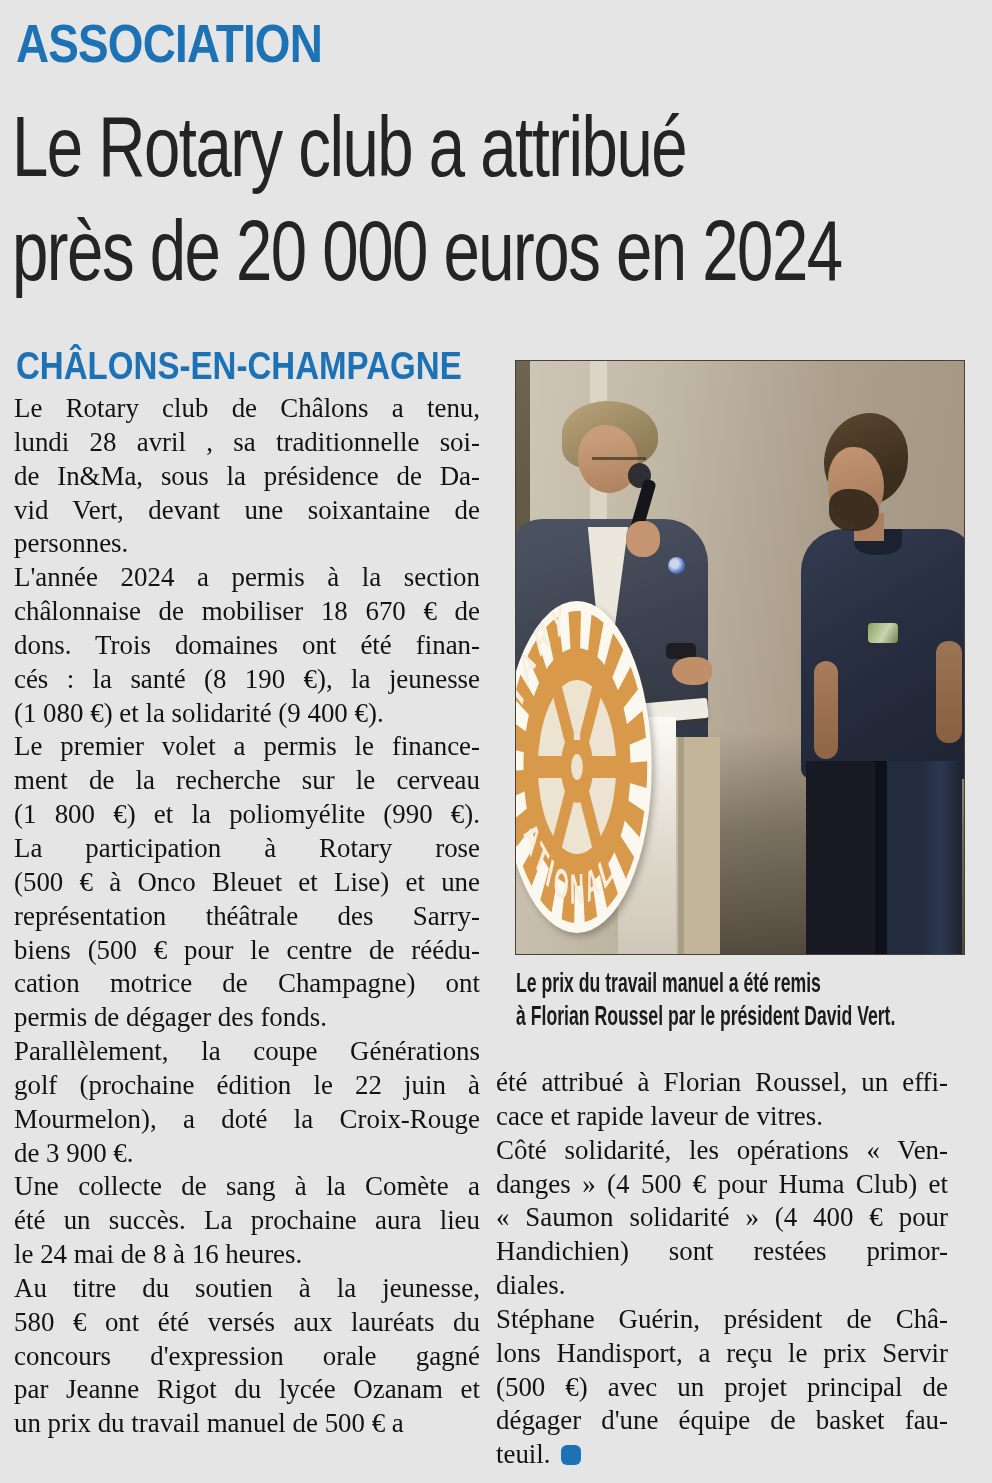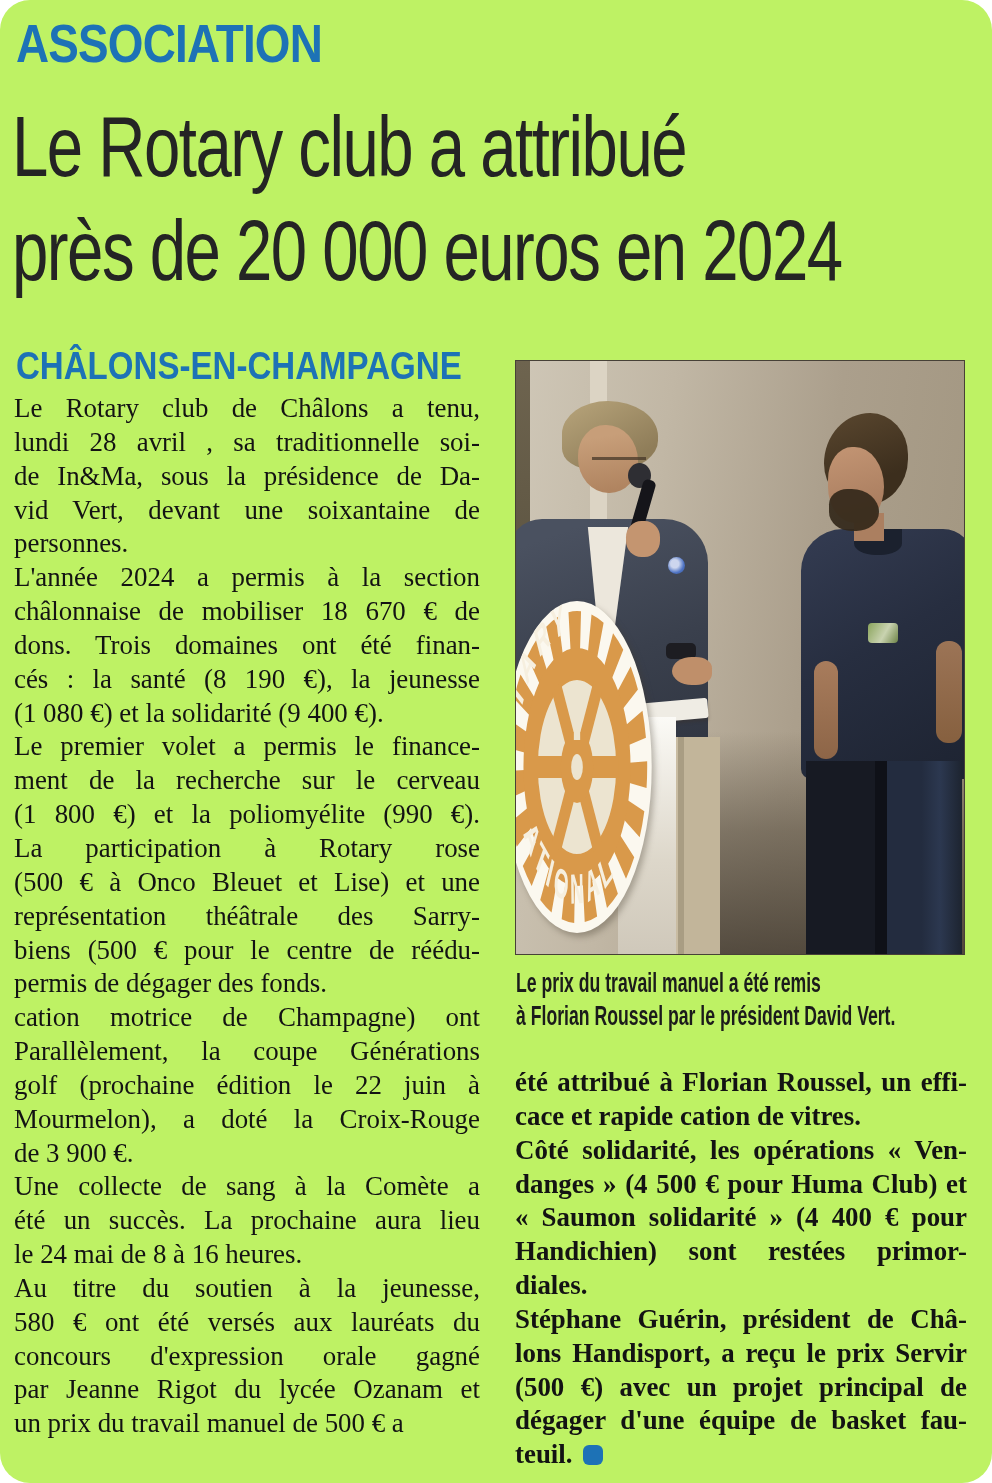--- a/index.html
+++ b/index.html
@@ -1,35 +1,35 @@
 <!DOCTYPE html>
 <html lang="fr" style="--accent: #1d72b6;"><head>
 <meta charset="utf-8">
 <style>
   :root{ --accent:#1d72b6; }
   html,body{margin:0;padding:0;background:#ffffff;}
-  .page{position:relative;width:992px;height:1483px;background:#bef264;overflow:hidden;
-        font-family:"Liberation Serif",serif;border-radius:30px;}
+  .page{position:relative;width:992px;height:1483px;background:#e5e5e5;overflow:hidden;
+        font-family:"Liberation Serif",serif;}
 
   
   .kicker{position:absolute;left:16px;top:16px;font-family:"Liberation Sans",sans-serif;
           font-weight:bold;font-size:54px;line-height:1;color:var(--accent);
           transform:scaleX(.85);transform-origin:0 0;letter-spacing:-1px;white-space:nowrap;}
   .headline{position:absolute;left:12px;top:94px;}
   .headline-line{font-family:"Liberation Sans",sans-serif;font-weight:400;font-size:86px;
           line-height:104px;color:#242424;transform:scaleX(.76);transform-origin:0 50%;
           white-space:nowrap;letter-spacing:-2px;}
   .subhead{position:absolute;left:16px;top:347px;font-family:"Liberation Sans",sans-serif;
           font-weight:bold;font-size:38px;line-height:1;color:var(--accent);
           transform:scaleX(.87);transform-origin:0 0;white-space:nowrap;}
 
   
   .column{position:absolute;font-size:26.9px;line-height:33.85px;color:#131313;margin-top:8px;}
   .col-left{left:14px;top:384px;width:466px;}
-  .col-right{left:515px;top:1058px;width:452px;font-weight:bold;}
+  .col-right{left:496px;top:1058px;width:452px;}
   .line{text-align:justify;text-align-last:justify;}
   .line.para-end{text-align-last:left;}
   .endmark{display:inline-block;width:20px;height:20px;border-radius:6px;
            background:var(--accent);margin-left:10px;vertical-align:-2px;}
 
   
   .caption{position:absolute;left:516px;top:966px;}
   .caption-line{font-family:"Liberation Sans",sans-serif;font-weight:bold;font-size:28px;
           line-height:33px;color:#1b1b1b;transform:scaleX(.63);transform-origin:0 0;
           white-space:nowrap;letter-spacing:0;}
@@ -121,22 +121,22 @@
       <div class="line">dons. Trois domaines ont été finan-</div>
       <div class="line">cés : la santé (8 190 €), la jeunesse</div>
       <div class="line para-end">(1 080 €) et la solidarité (9 400 €).</div>
       <div class="line">Le premier volet a permis le finance-</div>
       <div class="line">ment de la recherche sur le cerveau</div>
       <div class="line">(1 800 €) et la poliomyélite (990 €).</div>
       <div class="line">La participation à Rotary rose</div>
       <div class="line">(500 € à Onco Bleuet et Lise) et une</div>
       <div class="line">représentation théâtrale des Sarry-</div>
       <div class="line">biens (500 € pour le centre de réédu-</div>
+      <div class="line">cation motrice de Champagne) ont</div>
       <div class="line para-end">permis de dégager des fonds.</div>
-      <div class="line">cation motrice de Champagne) ont</div>
       <div class="line">Parallèlement, la coupe Générations</div>
       <div class="line">golf (prochaine édition le 22 juin à</div>
       <div class="line">Mourmelon), a doté la Croix-Rouge</div>
       <div class="line para-end">de 3 900 €.</div>
       <div class="line">Une collecte de sang à la Comète a</div>
       <div class="line">été un succès. La prochaine aura lieu</div>
       <div class="line para-end">le 24 mai de 8 à 16 heures.</div>
       <div class="line">Au titre du soutien à la jeunesse,</div>
       <div class="line">580 € ont été versés aux lauréats du</div>
       <div class="line">concours d'expression orale gagné</div>
@@ -202,21 +202,21 @@
     </svg>
   </div>
 
   <div class="caption">
       <div class="caption-line">Le prix du travail manuel a été remis</div>
       <div class="caption-line">à Florian Roussel par le président David Vert.</div>
     </div>
 
   <div class="column col-right">
       <div class="line">été attribué à Florian Roussel, un effi-</div>
-      <div class="line para-end">cace et rapide cation de vitres.</div>
+      <div class="line para-end">cace et rapide laveur de vitres.</div>
       <div class="line">Côté solidarité, les opérations « Ven-</div>
       <div class="line">danges » (4 500 € pour Huma Club) et</div>
       <div class="line">« Saumon solidarité » (4 400 € pour</div>
       <div class="line">Handichien) sont restées primor-</div>
       <div class="line para-end">diales.</div>
       <div class="line">Stéphane Guérin, président de Châ-</div>
       <div class="line">lons Handisport, a reçu le prix Servir</div>
       <div class="line">(500 €) avec un projet principal de</div>
       <div class="line">dégager d'une équipe de basket fau-</div>
       <div class="line para-end">teuil.<span class="endmark"></span></div>

